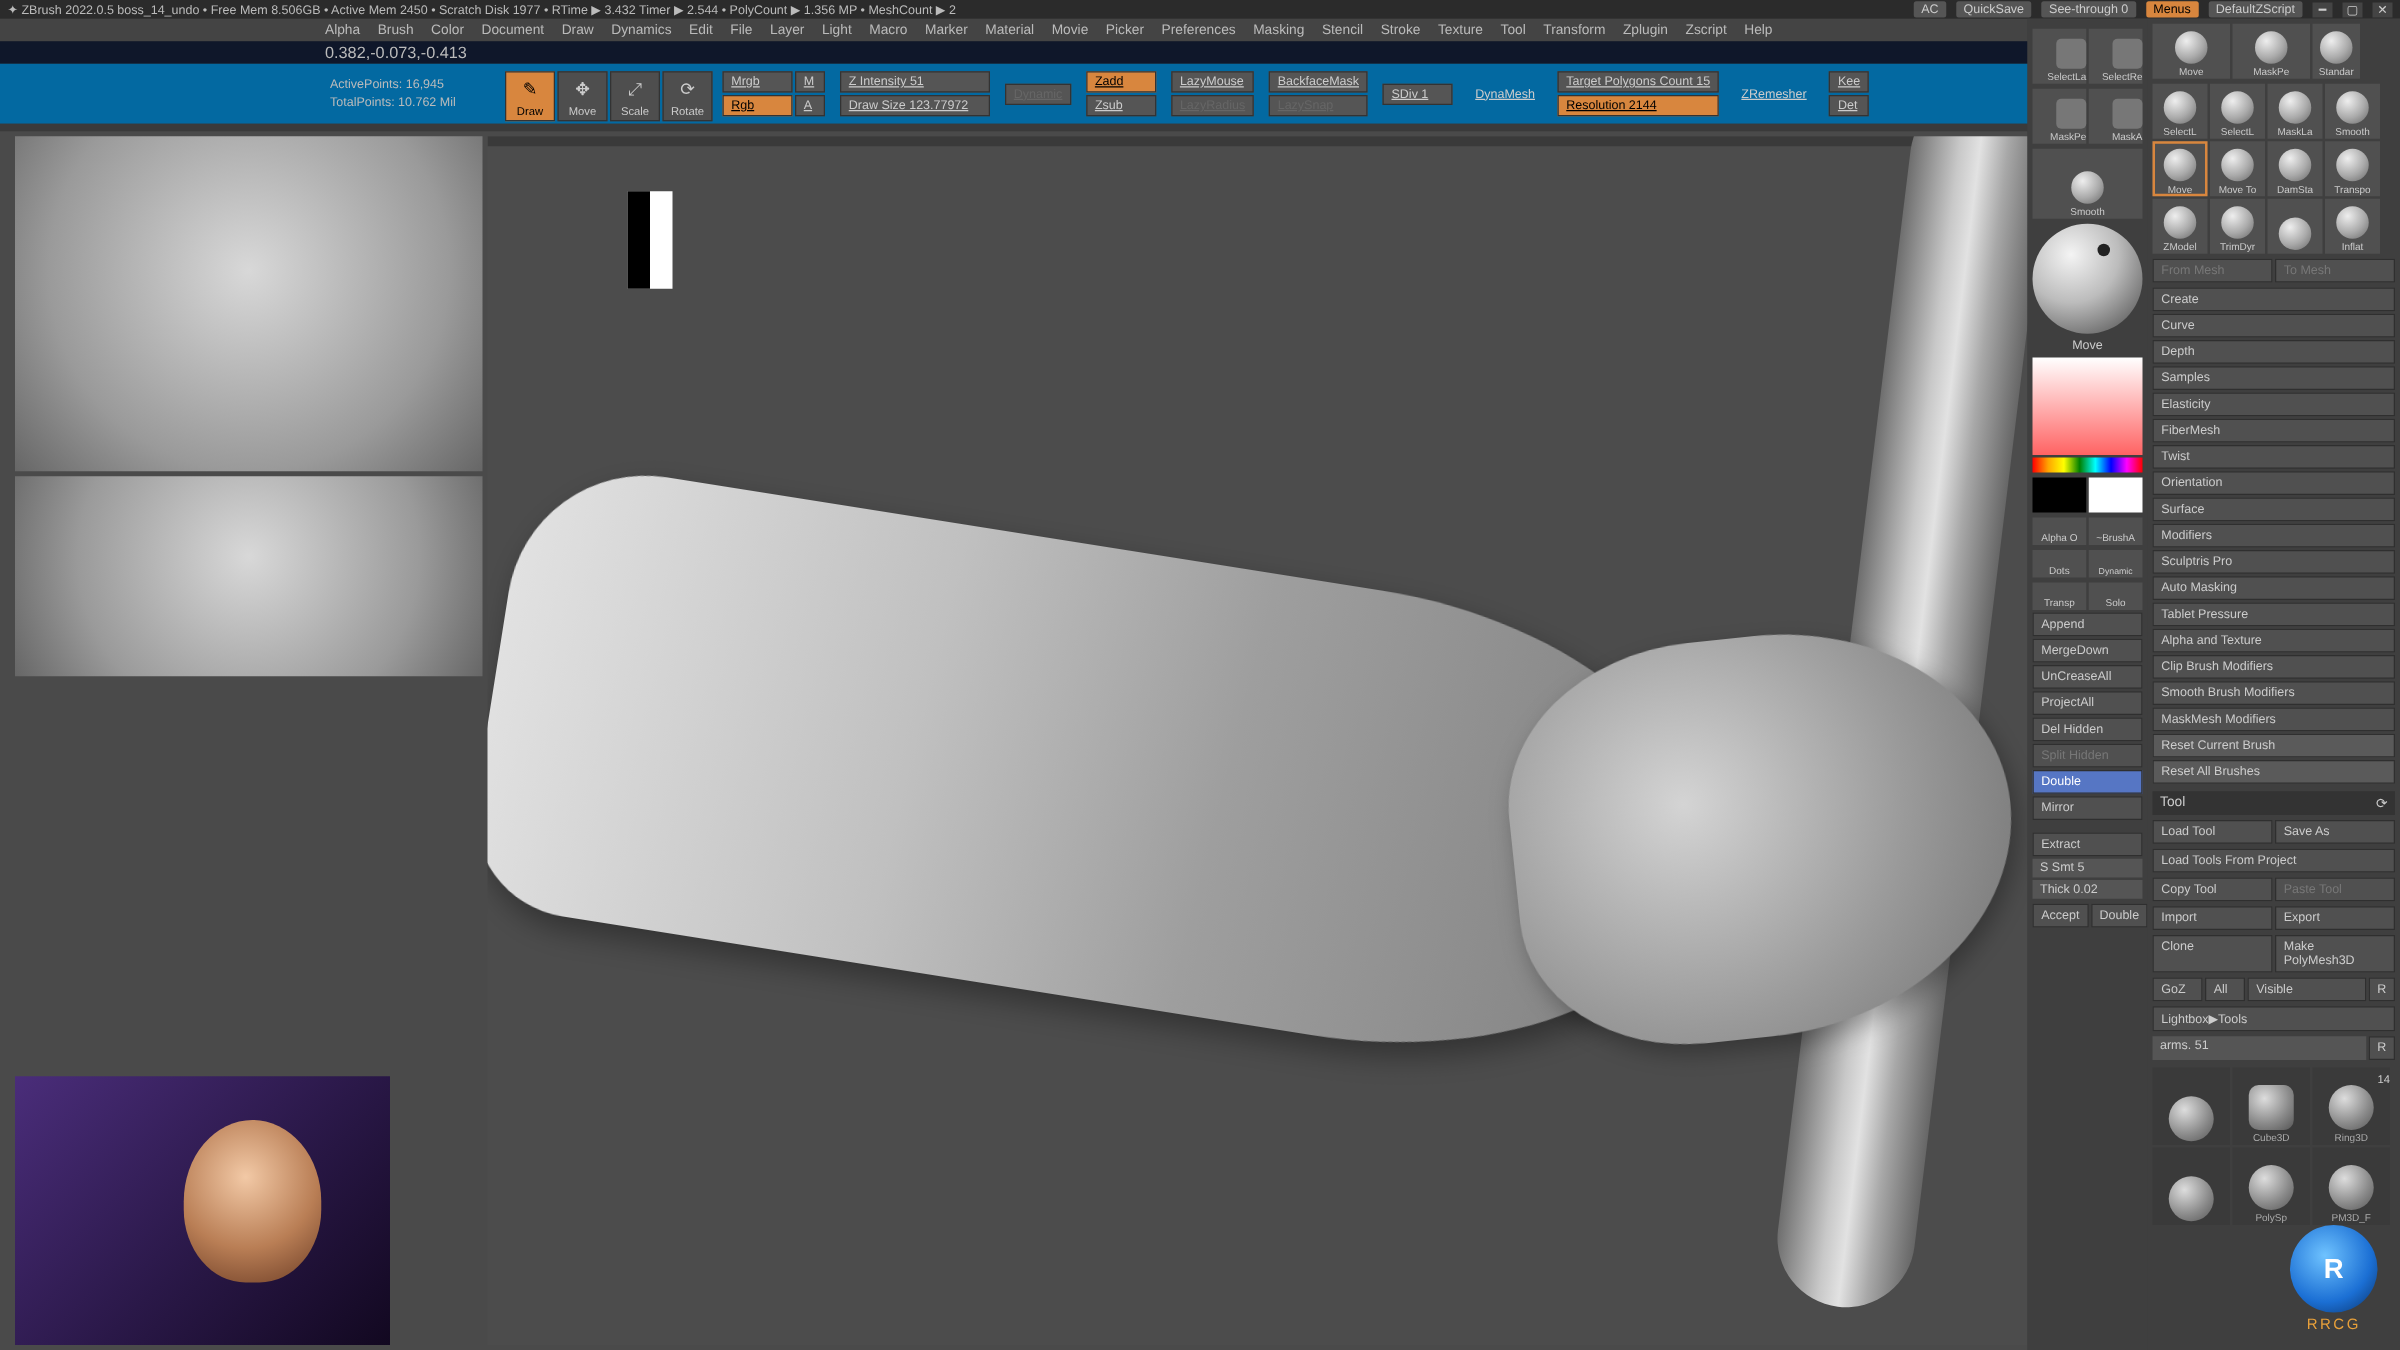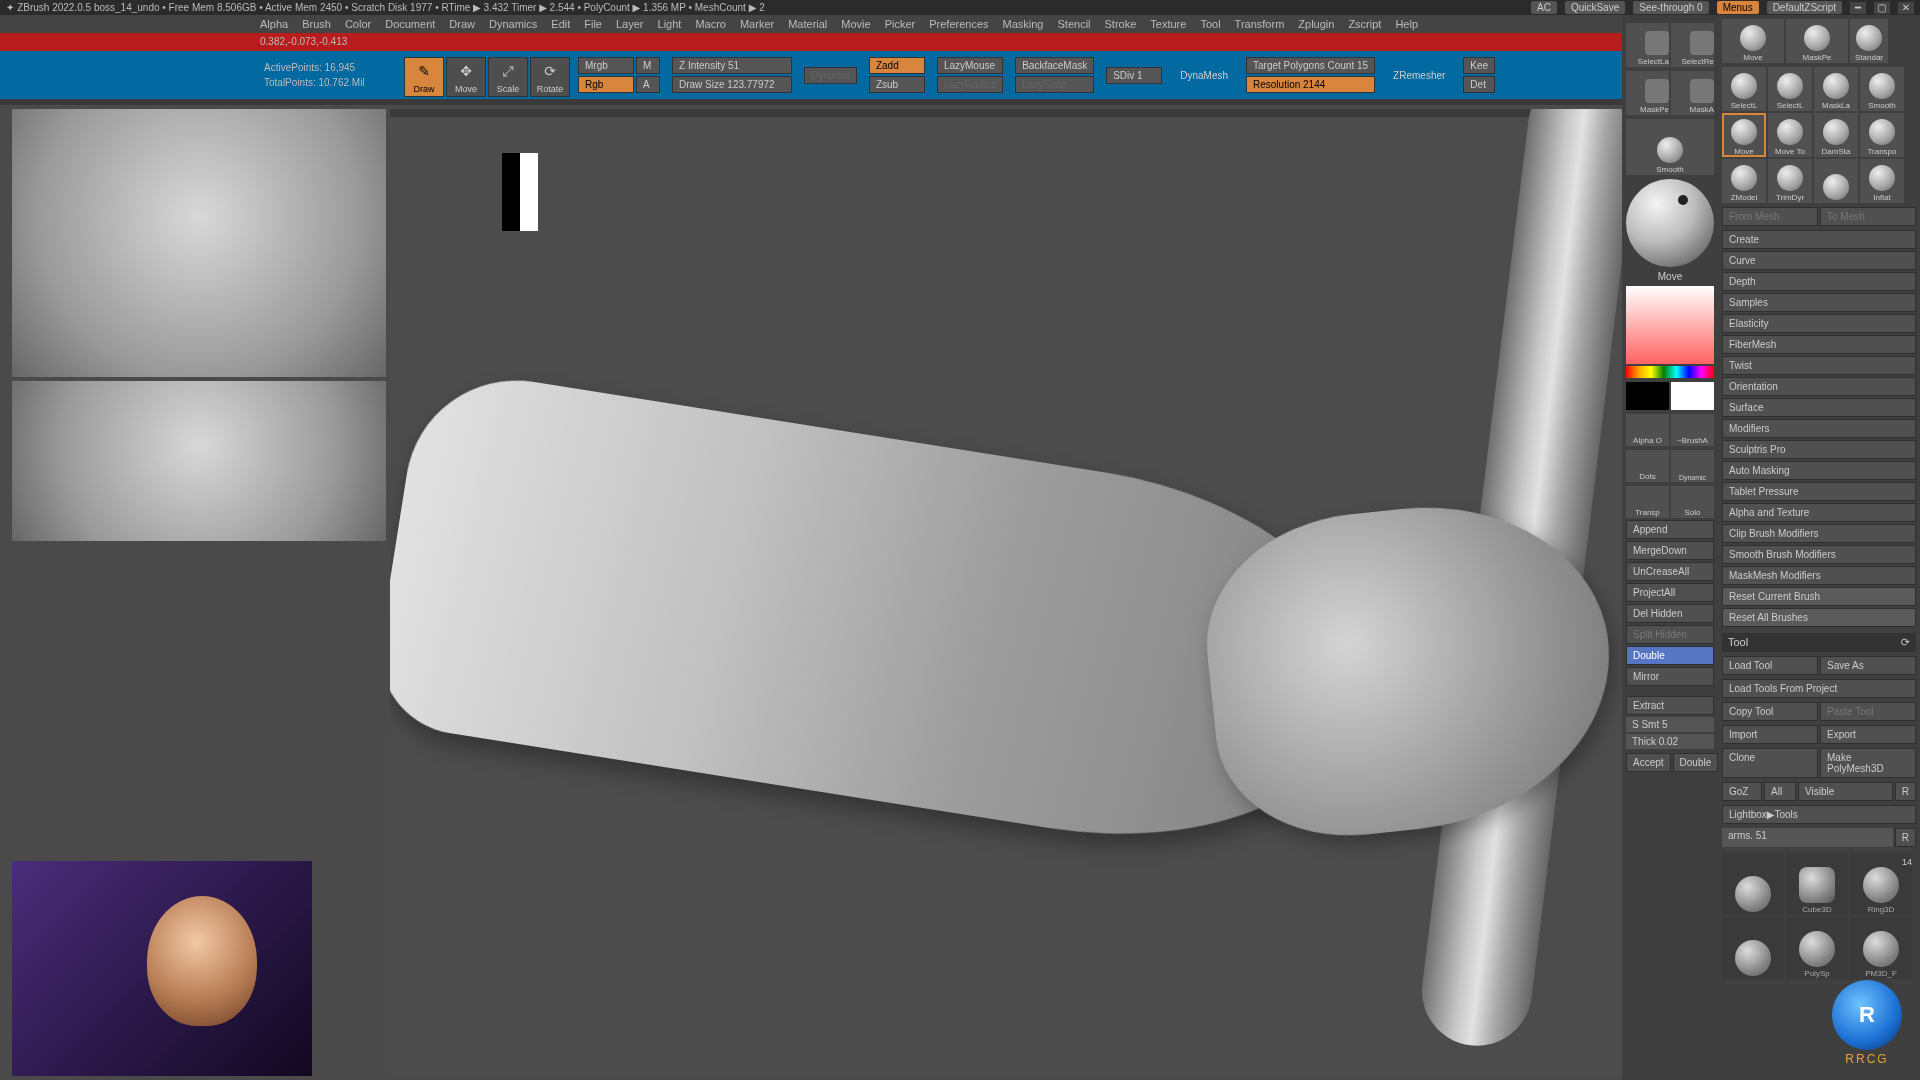--- a/index.html
+++ b/index.html
@@ -38,23 +38,23 @@
     padding-left: 260px;
     gap: 14px;
     font-size: 11px;
     color: #bbb;
   }
   .menubar span { cursor: default; }
 
   
   .statusline {
     height: 18px;
-    background: #b91c1c;
+    background: #0f172a;
     padding-left: 260px;
-    font-size: 10px;
+    font-size: 13px;
     color: #bbb;
     line-height: 18px;
   }
 
   
   .toolbar {
     height: 48px;
     background: #0369a1;
     padding-left: 260px;
     display: flex;
@@ -82,20 +82,21 @@
 
   .slider-block {
     display: flex; flex-direction: column; gap: 2px; justify-content: center;
     padding: 0 4px;
   }
   .slider-row { display: flex; gap: 2px; align-items: center; }
   .field {
     background: #555; padding: 2px 6px;
     min-width: 56px; font-size: 10px;
     border: 1px solid #333;
+    text-decoration: underline;
   }
   .field.active { background: #d8863e; color: #000; }
   .field.wide { min-width: 120px; }
   .field.dim { color: #666; }
 
   
   .ruler { height: 6px; background: #3a3a3a; }
 
   
   .workspace {
@@ -253,21 +254,21 @@
     background:#555; padding:2px 6px; margin:2px 0; font-size:10px;
   }
   .section-head {
     background:#333; padding:3px 6px; margin:6px 0 2px; font-size:11px;
     display:flex; justify-content:space-between;
   }
   .pair { display:flex; gap:2px; }
   .pair > * { flex:1; }
 
   .halfcell {
-    width:44px; height:32px; background:#505050;
+    width:44px; height:22px; background:#505050;
     display:flex; align-items:flex-end; justify-content:center;
     font-size:8px; padding-bottom:1px;
   }
 
   .bottom-tool-grid {
     display:flex; flex-wrap:wrap; gap:2px; margin-top:4px;
   }
   .bottom-tool-grid .tool-thumb{
     width:62px; height:62px; background:#3a3a3a;
     display:flex; flex-direction:column; align-items:center; justify-content:flex-end;

